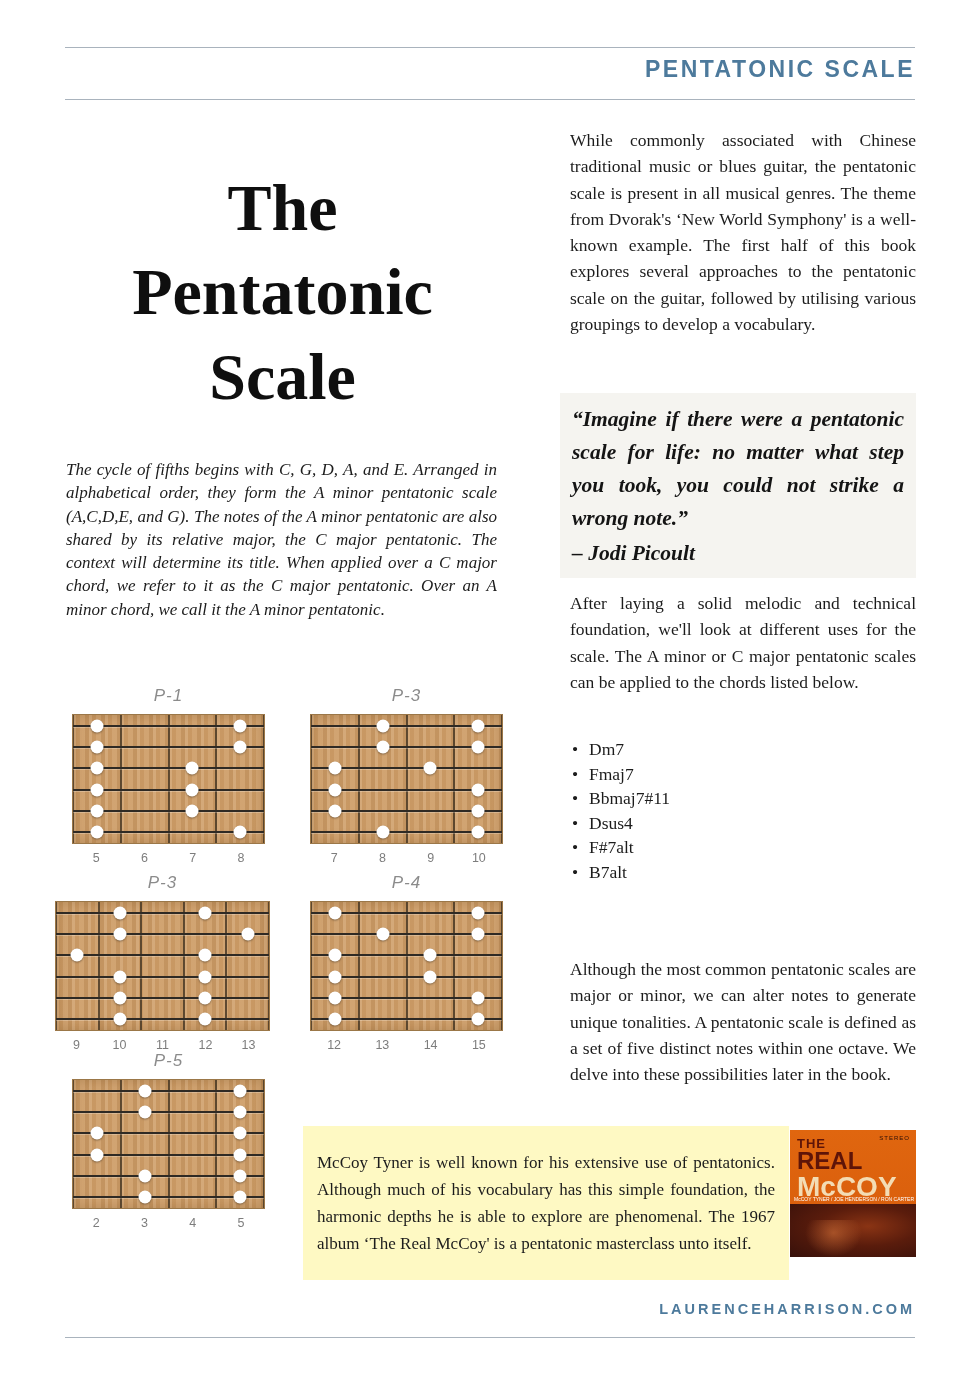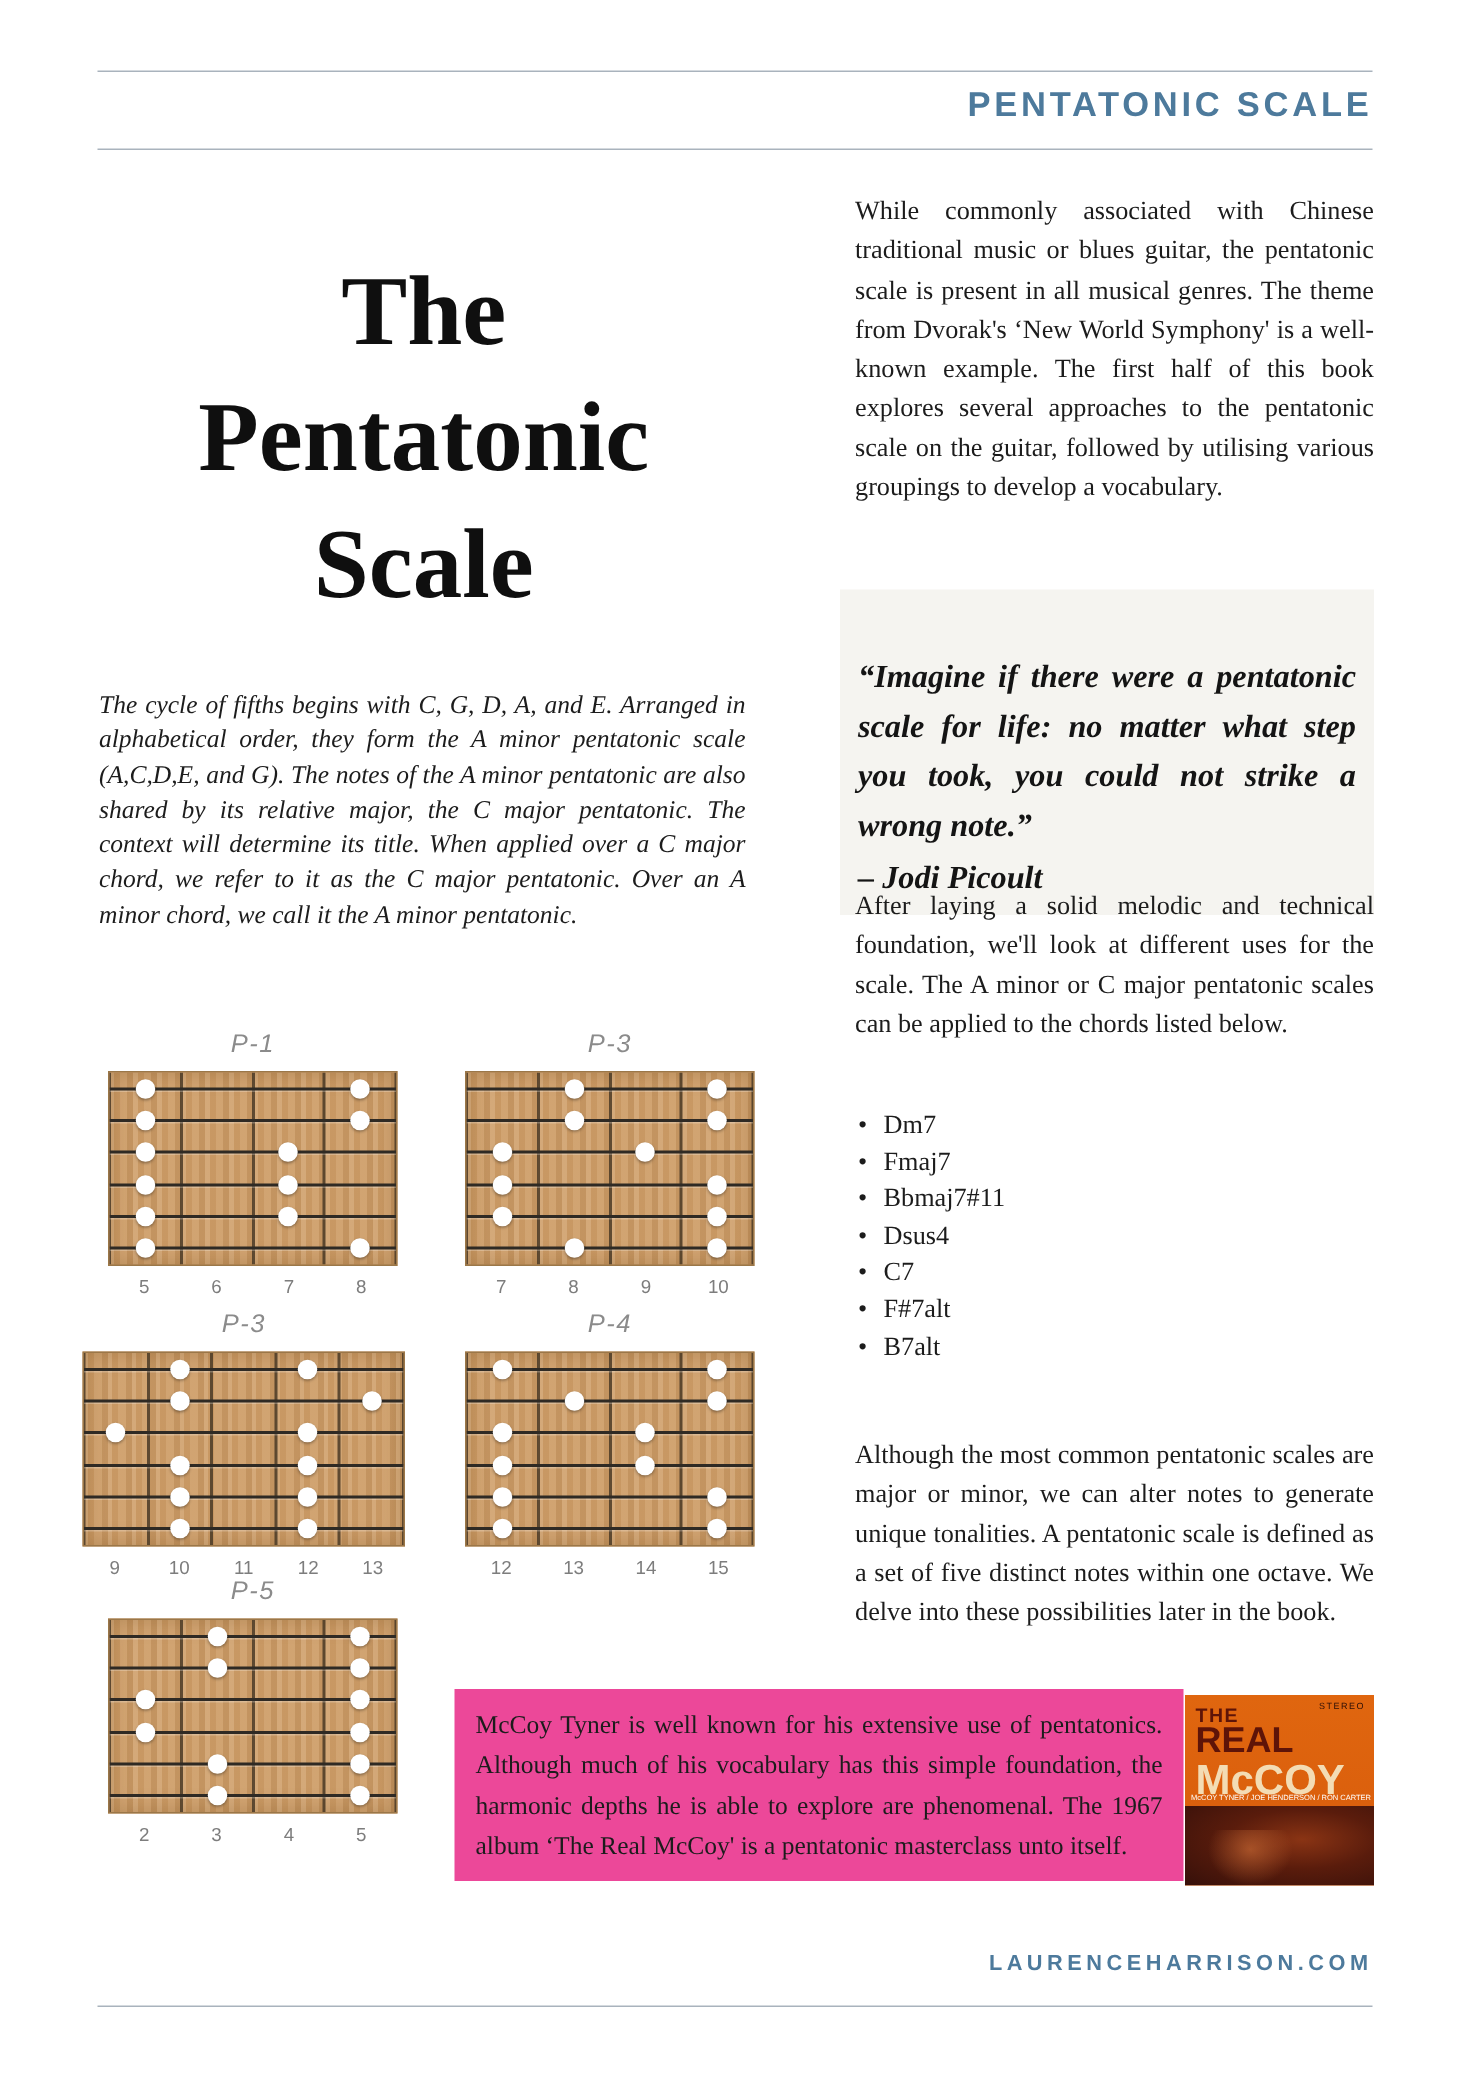--- a/index.html
+++ b/index.html
@@ -24,21 +24,21 @@
   #intro { left:66px; top:458px; width:431px; font-size:17px; line-height:23.3px;font-style:italic; }
   #p1 { left:570px; top:127px; width:346px; font-size:17.5px; line-height:26.3px; }
   #p2 { left:570px; top:590px; width:346px; font-size:17.5px; line-height:26.3px; }
   #p3 { left:570px; top:956px; width:346px; font-size:17.5px; line-height:26.3px; }
 
   .quote-block {
     position:absolute; left:560px; top:393px; width:332px;
     padding:10px 12px 8px 12px; background:#f5f4f0;
   }
   .quote-text, .quote-attr {
-    font-weight:bold; font-style:italic; font-size:21.5px; line-height:33px; color:#141414;margin-top:32px;
+    font-weight:bold; font-style:italic; font-size:21.5px; line-height:33px; color:#141414;
   }
   .quote-text { text-align:justify; }
   .quote-attr { margin-top:2px; }
 
   .chord-list {
     position:absolute; left:572px; top:737px; width:340px;
     margin:0; padding:0; list-style:none; font-size:17.5px; line-height:24.6px;
   }
   .chord-list li::before { content:"•"; display:inline-block; width:17px; }
 
@@ -71,21 +71,21 @@
     transform:translate(-50%,-50%); box-shadow:0 1px 2px rgba(0,0,0,.35);
   }
   .fret-nums { display:flex; margin-top:7px; }
   .fret-nums span {
     flex:1; text-align:center; font-family:"Liberation Sans", sans-serif;
     font-size:12.5px; color:#7d7d7d;
   }
 
   .mccoy {
     position:absolute; left:303px; top:1126px; width:458px;
-    background:#ec4899; padding:10px 14px;
+    background:#fef9c3; padding:23px 14px;
   }
   .mccoy p { margin:0; font-size:17px; line-height:27px; text-align:justify; }
 
   .album {
     position:absolute; left:790px; top:1130px; width:126px; height:127px;
     background:linear-gradient(180deg,#e0660f 0%, #db600d 57%, #db600d 57%);
     overflow:hidden; font-family:"Liberation Sans", sans-serif;
   }
   .alb-stereo { position:absolute; top:5px; right:6px; font-size:6px; color:#2c0f07; letter-spacing:1px; }
   .alb-the   { position:absolute; top:6px;  left:7px; font-size:13px; font-weight:bold; color:#5e1408; letter-spacing:1px; }
@@ -300,21 +300,20 @@
     <div class="quote-attr">– Jodi Picoult</div>
   </div>
 
   <p class="para" id="p2">After laying a solid melodic and technical foundation, we'll look at different uses for the scale. The A minor or C major pentatonic scales can be applied to the chords listed below.</p>
 
   <ul class="chord-list">
     <li><span>Dm7</span></li>
     <li><span>Fmaj7</span></li>
     <li><span>Bbmaj7#11</span></li>
     <li><span>Dsus4</span></li>
-    <li><span>C7</span></li>
     <li><span>F#7alt</span></li>
     <li><span>B7alt</span></li>
   </ul>
 
   <p class="para" id="p3">Although the most common pentatonic scales are major or minor, we can alter notes to generate unique tonalities. A pentatonic scale is defined as a set of five distinct notes within one octave. We delve into these possibilities later in the book.</p>
 
   <div class="mccoy">
     <p>McCoy Tyner is well known for his extensive use of pentatonics. Although much of his vocabulary has this simple foundation, the harmonic depths he is able to explore are phenomenal. The 1967 album ‘The Real McCoy' is a pentatonic masterclass unto itself.</p>
   </div>
   <div class="album">

